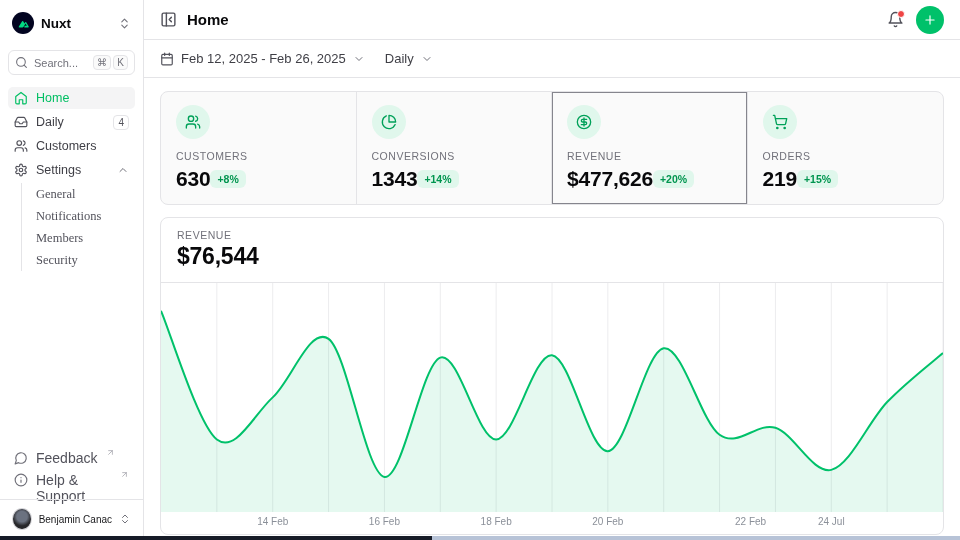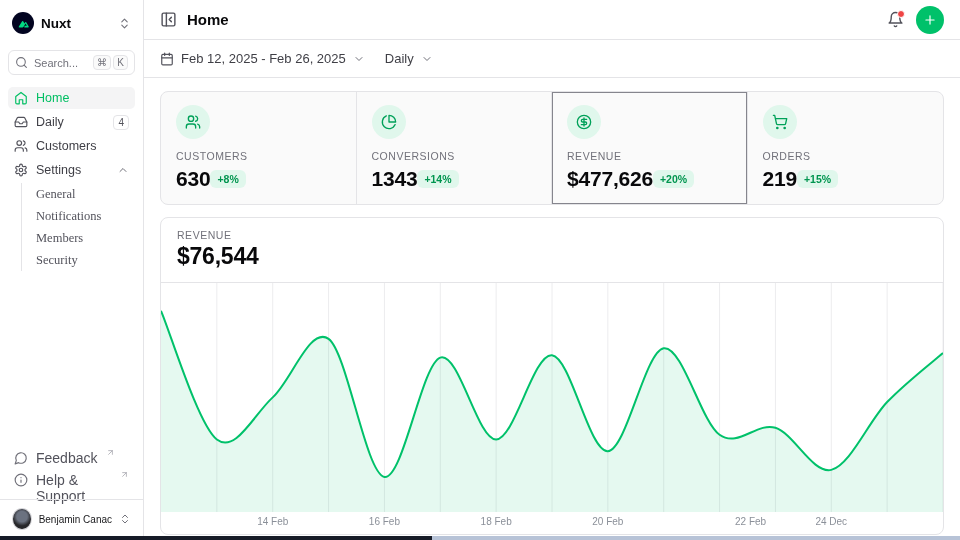--- a/index.html
+++ b/index.html
@@ -432,21 +432,21 @@
               <path d="M0 30 C9.40 53.13 37.62 153.22 56.43 168.78 C75.24 184.34 94.05 141.44 112.86 123.36 C131.67 105.28 150.48 45.98 169.29 60.28 C188.10 74.58 206.90 205.79 225.71 209.15 C244.52 212.52 263.33 87.19 282.14 80.47 C300.95 73.74 319.76 169.20 338.57 168.78 C357.38 168.36 376.19 75.84 395.00 77.94 C413.81 80.04 432.62 182.66 451.43 181.40 C470.24 180.13 489.05 73.32 507.86 70.37 C526.67 67.43 545.48 149.43 564.29 163.73 C583.10 178.03 601.90 149.85 620.71 156.16 C639.52 162.47 658.33 206.21 677.14 201.58 C695.95 196.96 714.76 149.43 733.57 128.41 C752.38 107.38 780.60 84.25 790.00 75.42 L790 247 L0 247 Z" fill="rgba(0,193,106,0.10)"></path>
               <path d="M0 30 C9.40 53.13 37.62 153.22 56.43 168.78 C75.24 184.34 94.05 141.44 112.86 123.36 C131.67 105.28 150.48 45.98 169.29 60.28 C188.10 74.58 206.90 205.79 225.71 209.15 C244.52 212.52 263.33 87.19 282.14 80.47 C300.95 73.74 319.76 169.20 338.57 168.78 C357.38 168.36 376.19 75.84 395.00 77.94 C413.81 80.04 432.62 182.66 451.43 181.40 C470.24 180.13 489.05 73.32 507.86 70.37 C526.67 67.43 545.48 149.43 564.29 163.73 C583.10 178.03 601.90 149.85 620.71 156.16 C639.52 162.47 658.33 206.21 677.14 201.58 C695.95 196.96 714.76 149.43 733.57 128.41 C752.38 107.38 780.60 84.25 790.00 75.42" fill="none" stroke="#00c16a" stroke-width="2" vector-effect="non-scaling-stroke"></path>
             </svg>
           </div>
         <div class="chart-axis" id="chart-axis">
             <span class="axis-label" style="left: 14.2857%;">14 Feb</span>
             <span class="axis-label" style="left: 28.5714%;">16 Feb</span>
             <span class="axis-label" style="left: 42.8571%;">18 Feb</span>
             <span class="axis-label" style="left: 57.1429%;">20 Feb</span>
             <span class="axis-label" style="left: 71.4286%; margin-left: 31px;">22 Feb</span>
-            <span class="axis-label" style="left: 85.7143%;">24 Dec</span>
+            <span class="axis-label" style="left: 85.7143%;">24 Jul</span>
           </div>
       </div>
 
     </div>
   </main>
 </div>
 
 <div class="os-strip"></div>
 
 </body></html>

